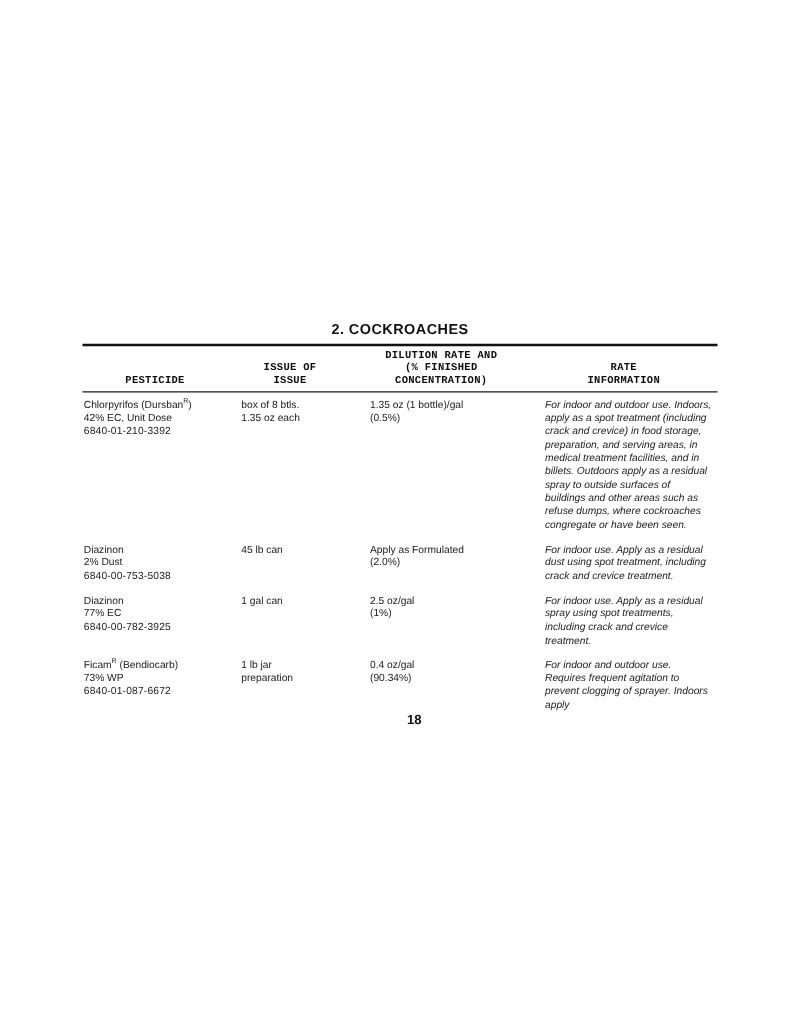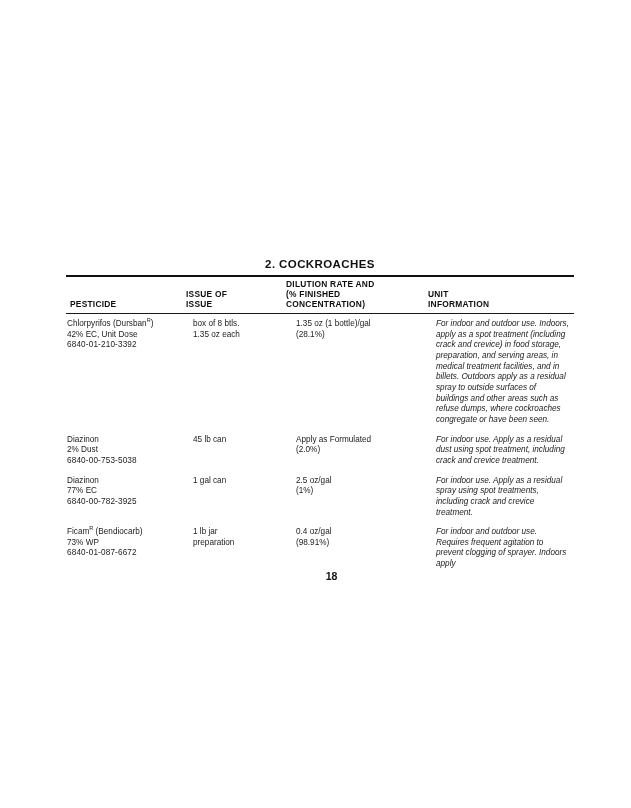--- a/index.html
+++ b/index.html
@@ -65,26 +65,26 @@
   }
   table.pest-table col.c1 { width: 116px; }
   table.pest-table col.c2 { width: 100px; }
   table.pest-table col.c3 { width: 142px; }
   table.pest-table col.c4 { width: 150px; }
 
   thead th {
     font-size: 8.4px;
     font-weight: bold;
     letter-spacing: 0.25px;
-    text-align: left;
+    text-align: center;
     vertical-align: bottom;
     padding: 0 4px 3px 4px;
     color: #0e0e0e;
     line-height: 1.18;
-    font-family: Liberation Sans, sans-serif;
+    font-family: Liberation Mono, monospace;
   }
   thead th .hdr-line { display: block; white-space: nowrap; }
 
   thead tr.hdr-row { height: 36px; }
 
   tbody td {
     vertical-align: top;
     padding: 5px 4px 0 4px;
     line-height: 1.30;
     font-size: 8.2px;
@@ -149,21 +149,21 @@
           <th>
             <span class="hdr-line">ISSUE OF</span>
             <span class="hdr-line">ISSUE</span>
           </th>
           <th>
             <span class="hdr-line">DILUTION RATE AND</span>
             <span class="hdr-line">(% FINISHED</span>
             <span class="hdr-line">CONCENTRATION)</span>
           </th>
           <th>
-            <span class="hdr-line">UNIT</span>
+            <span class="hdr-line">RATE</span>
             <span class="hdr-line">INFORMATION</span>
           </th>
         </tr>
       </thead>
     </table>
 
     <div class="rule-light"></div>
 
     <table class="pest-table">
       <colgroup>
@@ -179,21 +179,21 @@
             <span class="cell-line"><span>Chlorpyrifos (Dursban</span><sup class="reg">R</sup><span>)</span></span>
             <span class="cell-line">42% EC, Unit Dose</span>
             <span class="cell-line nsn">6840-01-210-3392</span>
           </td>
           <td class="col-unit">
             <span class="cell-line">box of 8 btls.</span>
             <span class="cell-line">1.35 oz each</span>
           </td>
           <td class="col-dilution">
             <span class="cell-line">1.35 oz (1 bottle)/gal</span>
-            <span class="cell-line">(28.1%)</span>
+            <span class="cell-line">(0.5%)</span>
           </td>
           <td class="col-label">
             <span class="label-text">For indoor and outdoor use. Indoors, apply as a spot treatment (including crack and crevice) in food storage, preparation, and serving areas, in medical treatment facilities, and in billets. Outdoors apply as a residual spray to outside surfaces of buildings and other areas such as refuse dumps, where cockroaches congregate or have been seen.</span>
           </td>
         </tr>
 
         <tr class="data-row">
           <td class="col-pesticide">
             <span class="cell-line">Diazinon</span>
             <span class="cell-line">2% Dust</span>
@@ -234,21 +234,21 @@
             <span class="cell-line"><span>Ficam</span><sup class="reg">R</sup><span> (Bendiocarb)</span></span>
             <span class="cell-line">73% WP</span>
             <span class="cell-line nsn">6840-01-087-6672</span>
           </td>
           <td class="col-unit">
             <span class="cell-line">1 lb jar</span>
             <span class="cell-line">preparation</span>
           </td>
           <td class="col-dilution">
             <span class="cell-line">0.4 oz/gal</span>
-            <span class="cell-line">(98.91%)</span>
+            <span class="cell-line">(90.34%)</span>
           </td>
           <td class="col-label">
             <span class="label-text">For indoor and outdoor use. Requires frequent agitation to prevent clogging of sprayer. Indoors apply</span>
           </td>
         </tr>
 
       </tbody>
     </table>
 
   </div>

